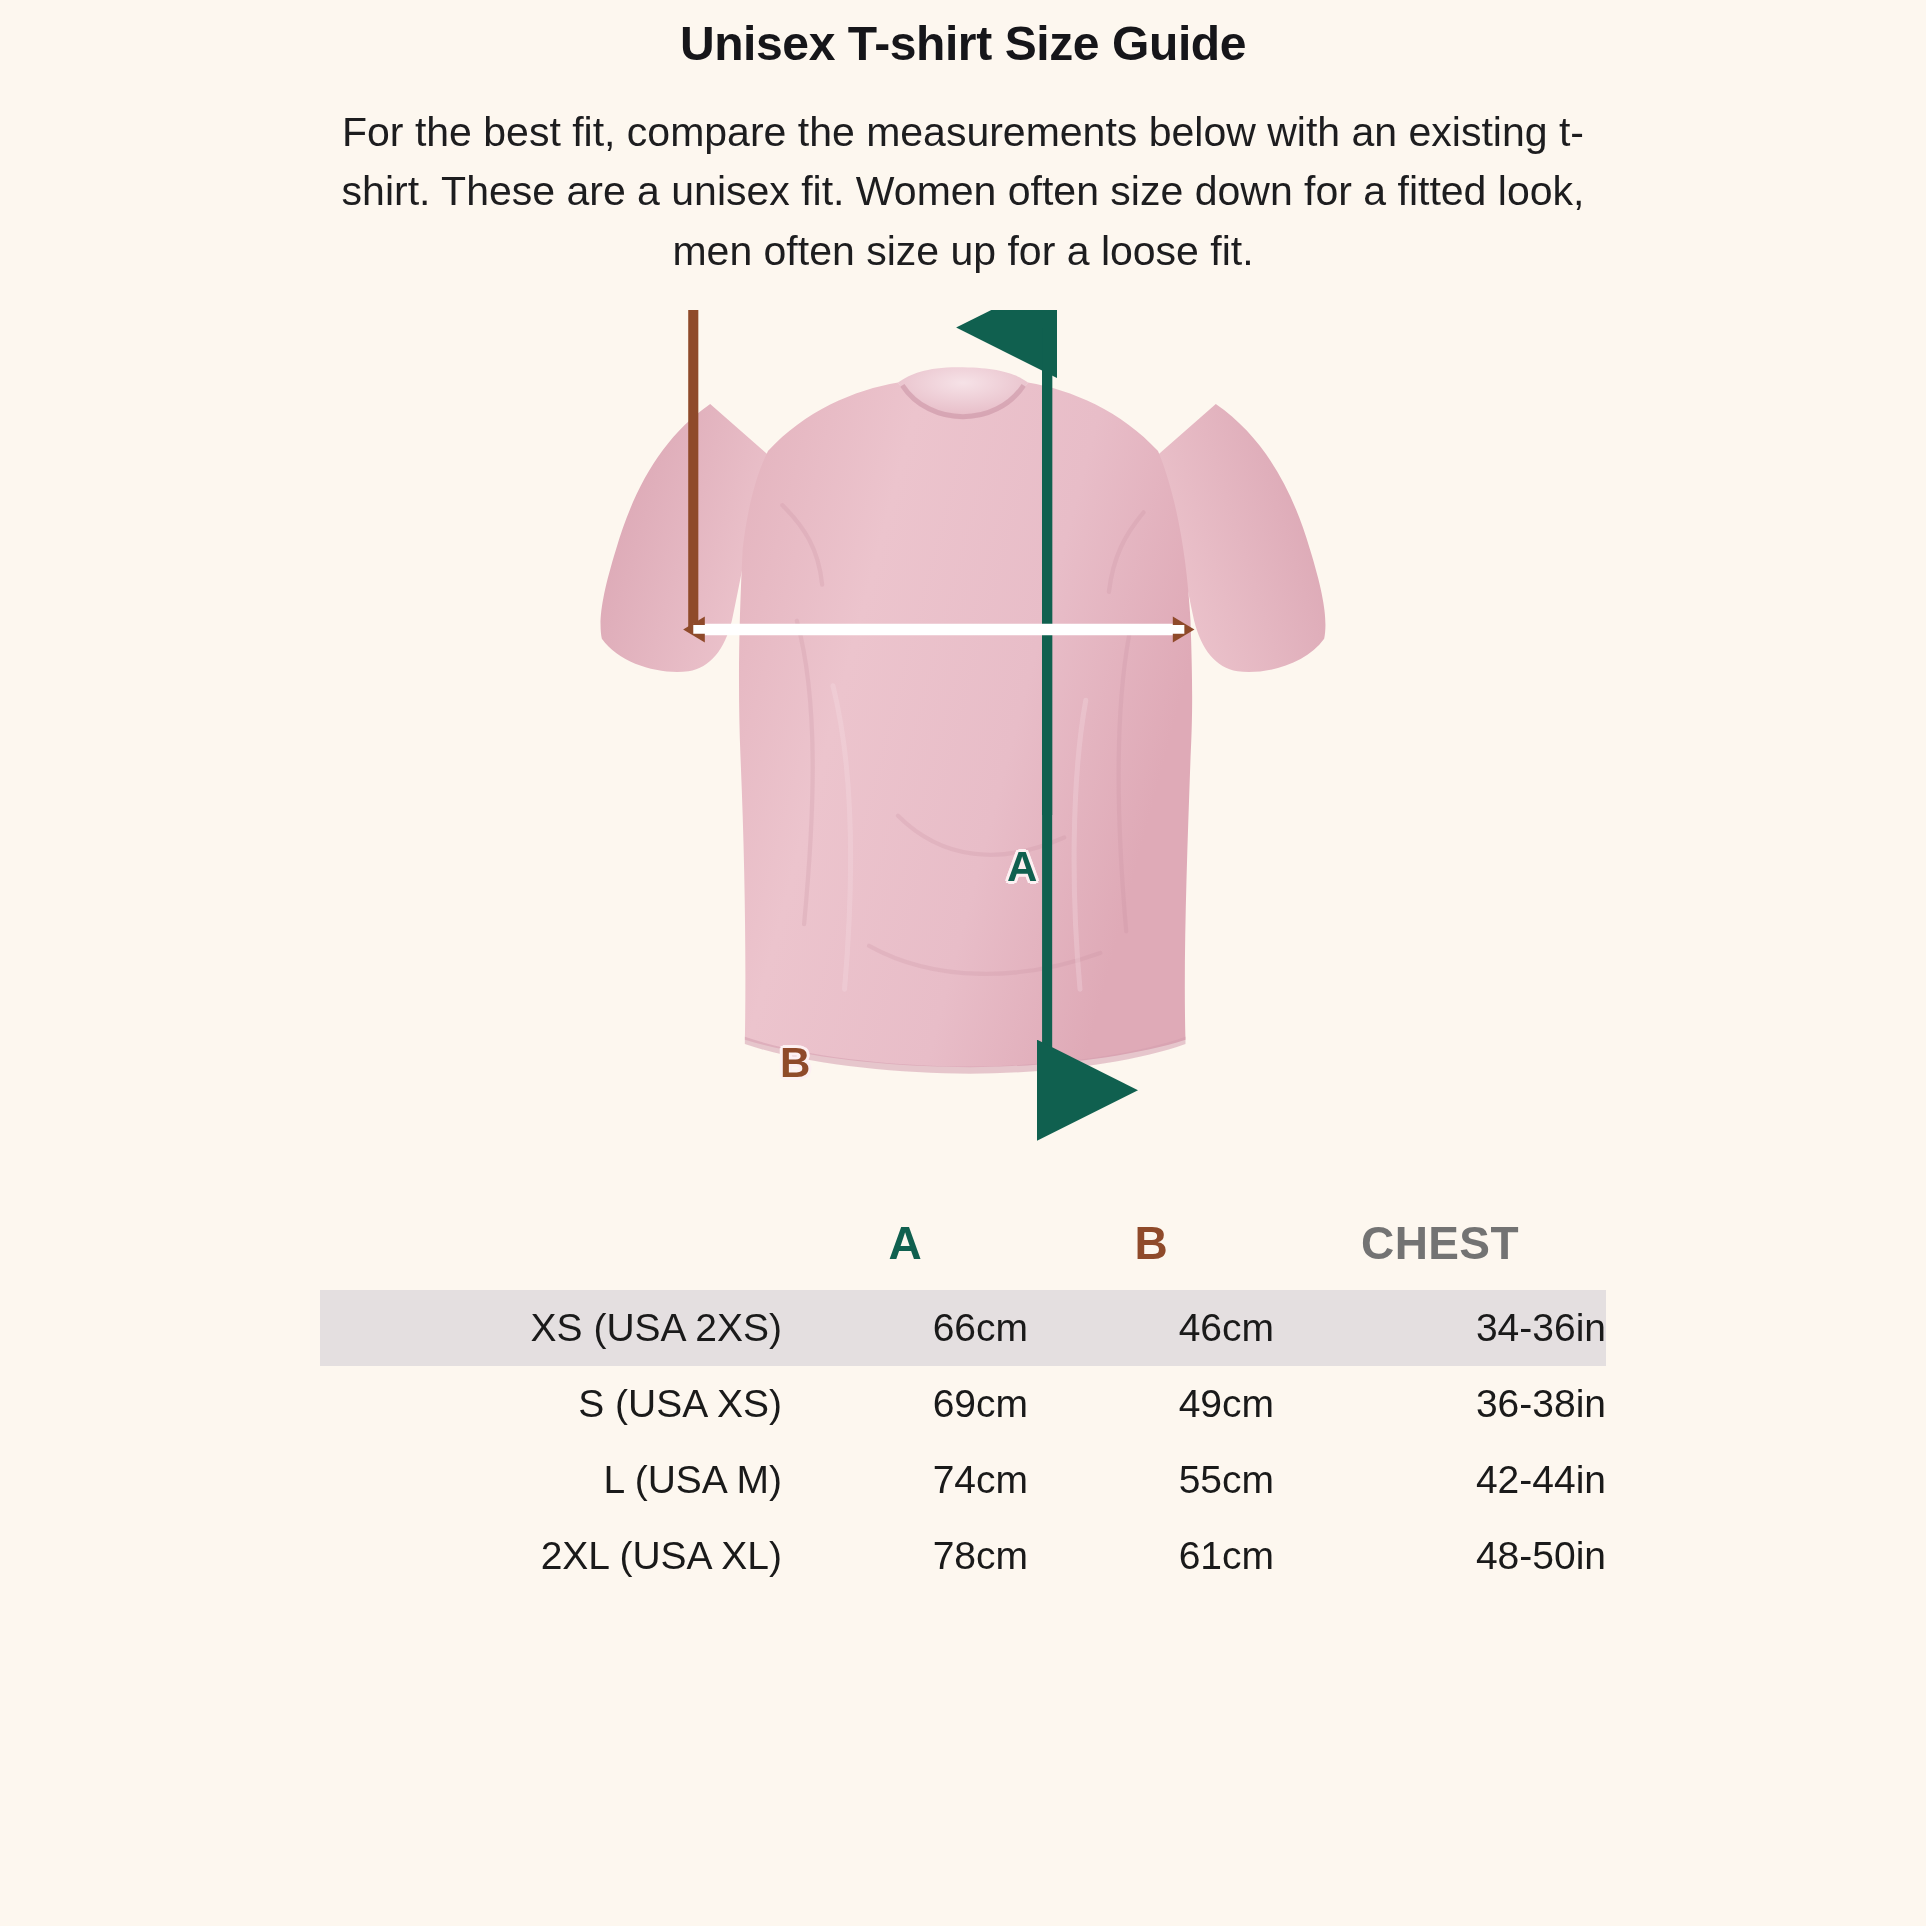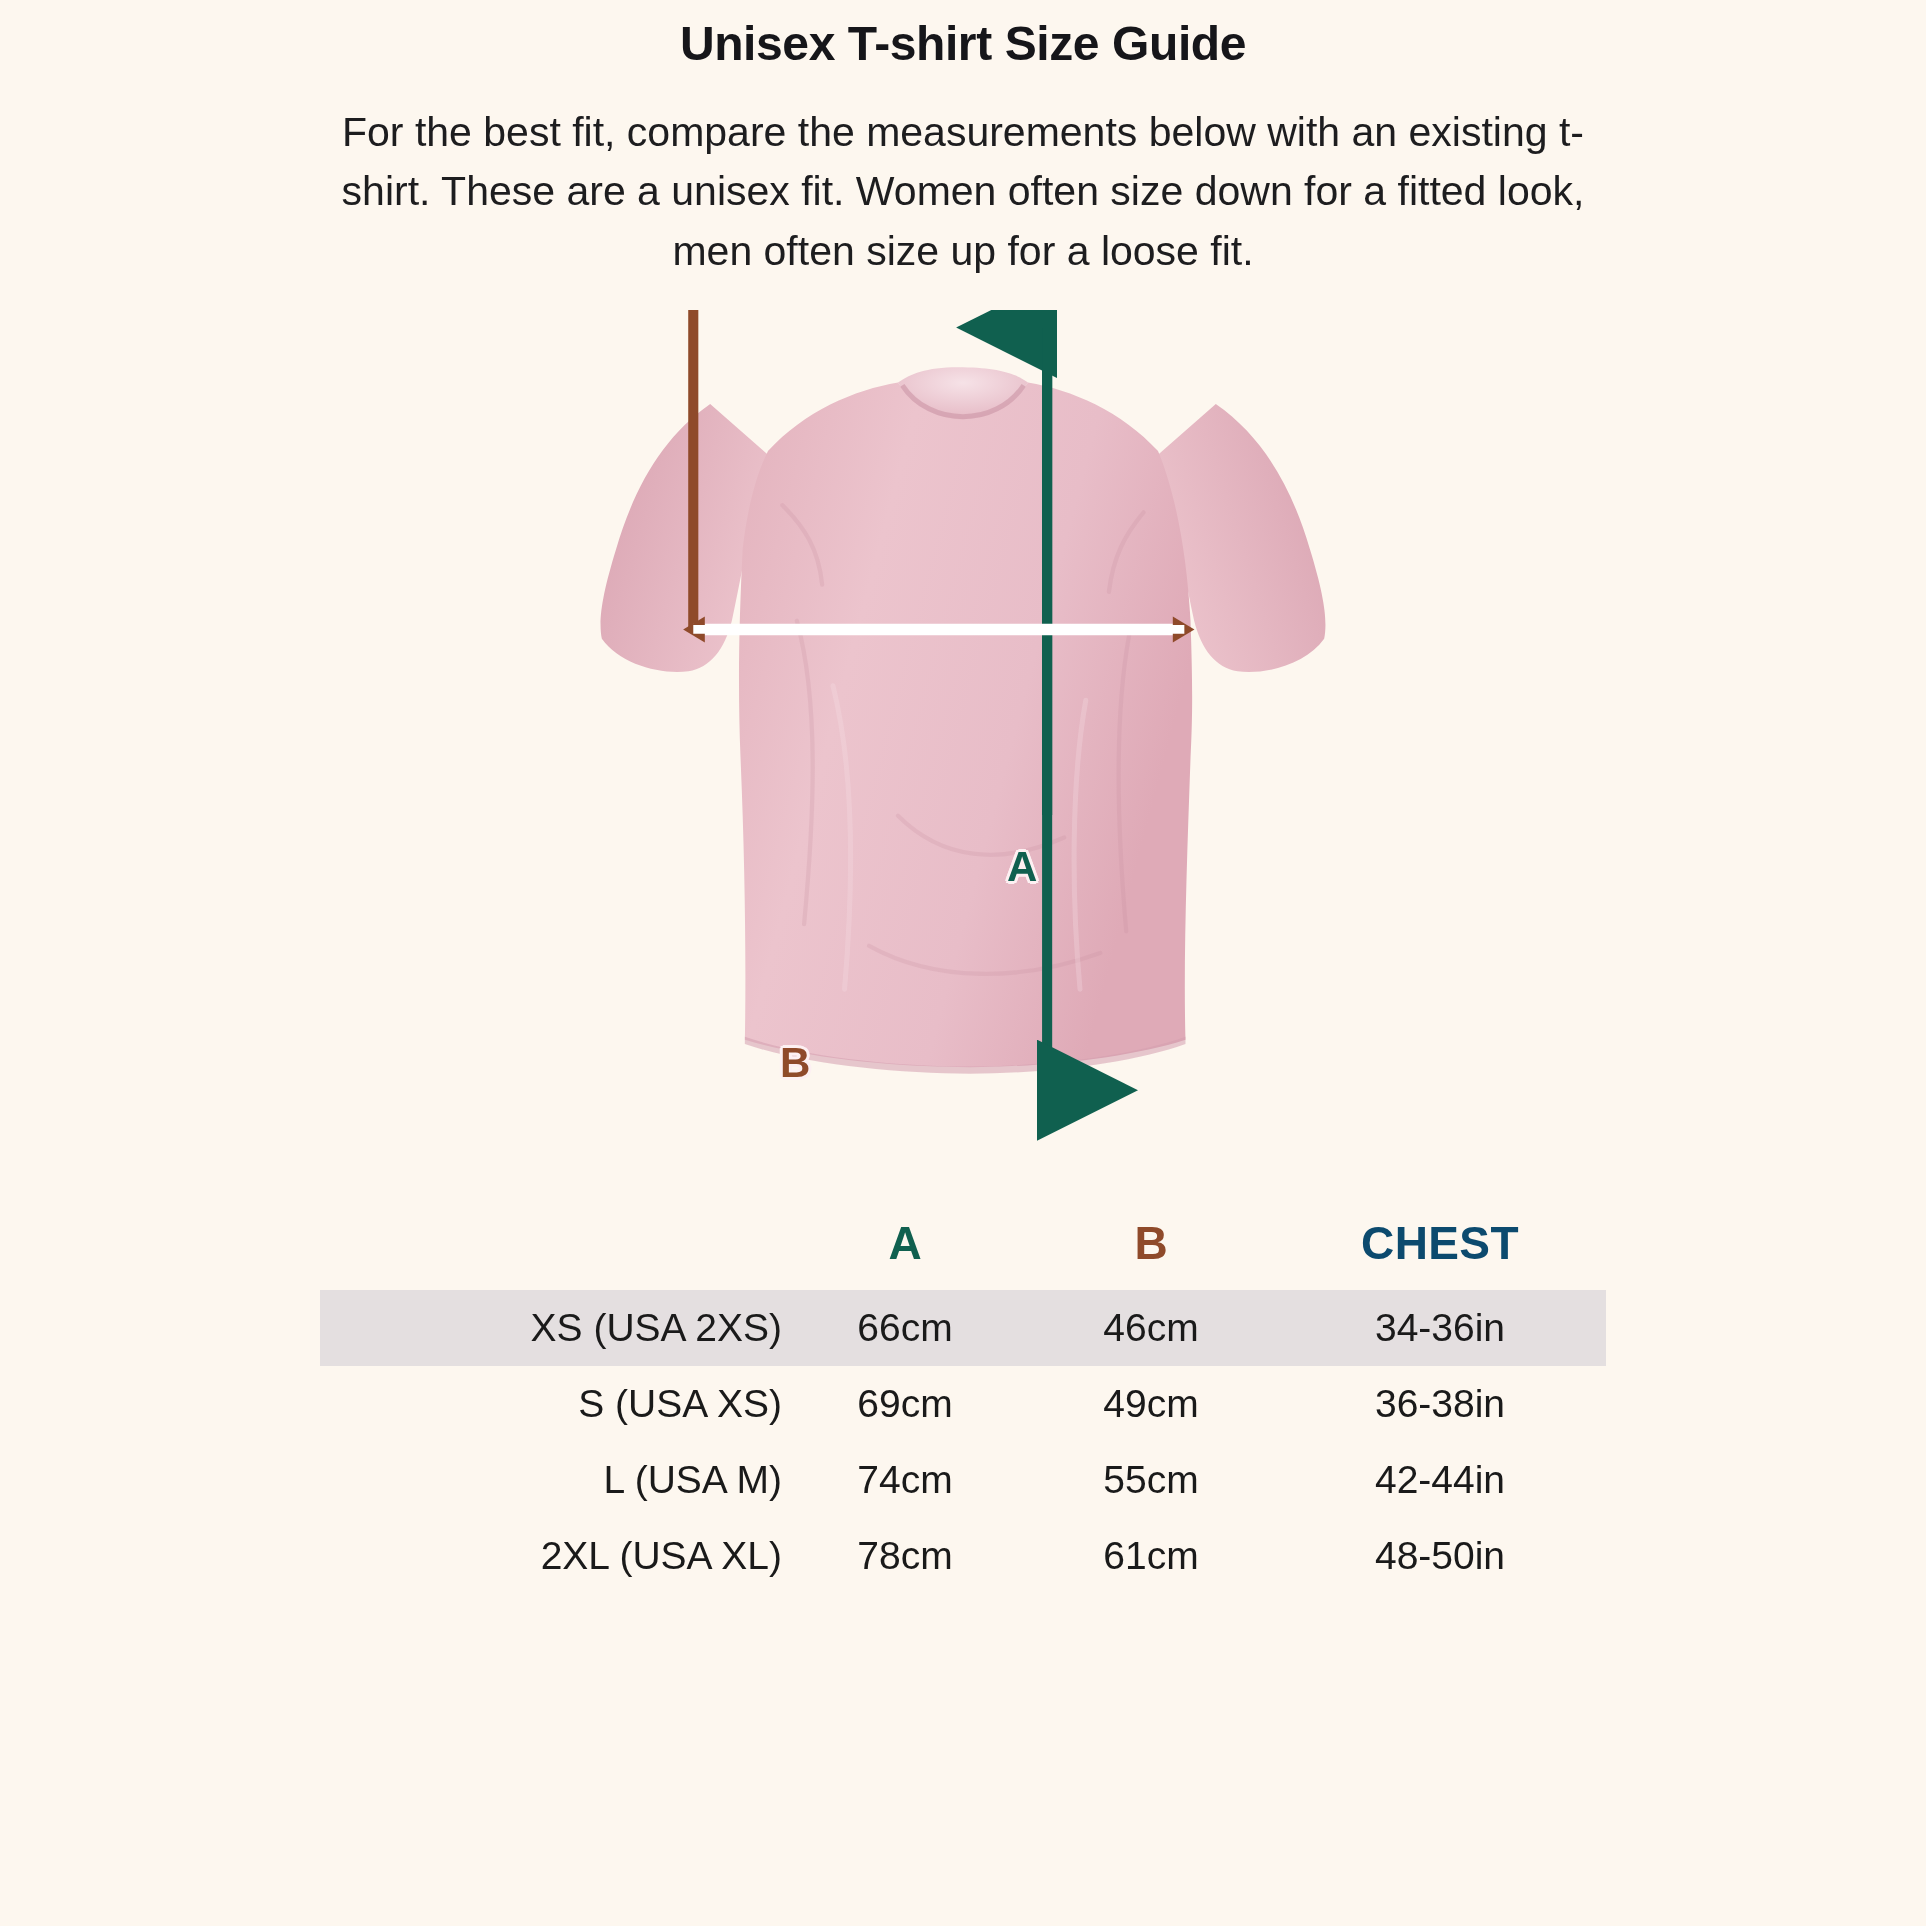--- a/index.html
+++ b/index.html
@@ -104,26 +104,26 @@
   table.size-table thead th {
     font-size: 46px;
     font-weight: bold;
     padding: 0 0 20px 0;
     text-align: center;
     background: transparent;
   }
   th.h-size { font-size: 0; }
   th.h-a    { color: #10604f; }
   th.h-b    { color: #8f4a2a; }
-  th.h-chest{ color: #0c4a6e; letter-spacing: 0.4px; }
+  th.h-chest{ color: #737373; letter-spacing: 0.4px; }
 
   table.size-table tbody td {
     font-size: 39px;
     padding: 16px 0;
-    text-align: center;
+    text-align: right;
     color: #1a1a1a;
     font-weight: 400;
   }
   table.size-table tbody td.c-size {
     text-align: right;
   }
   table.size-table tbody tr.alt td {
     background: #e4dfe0;
   }
 </style>

